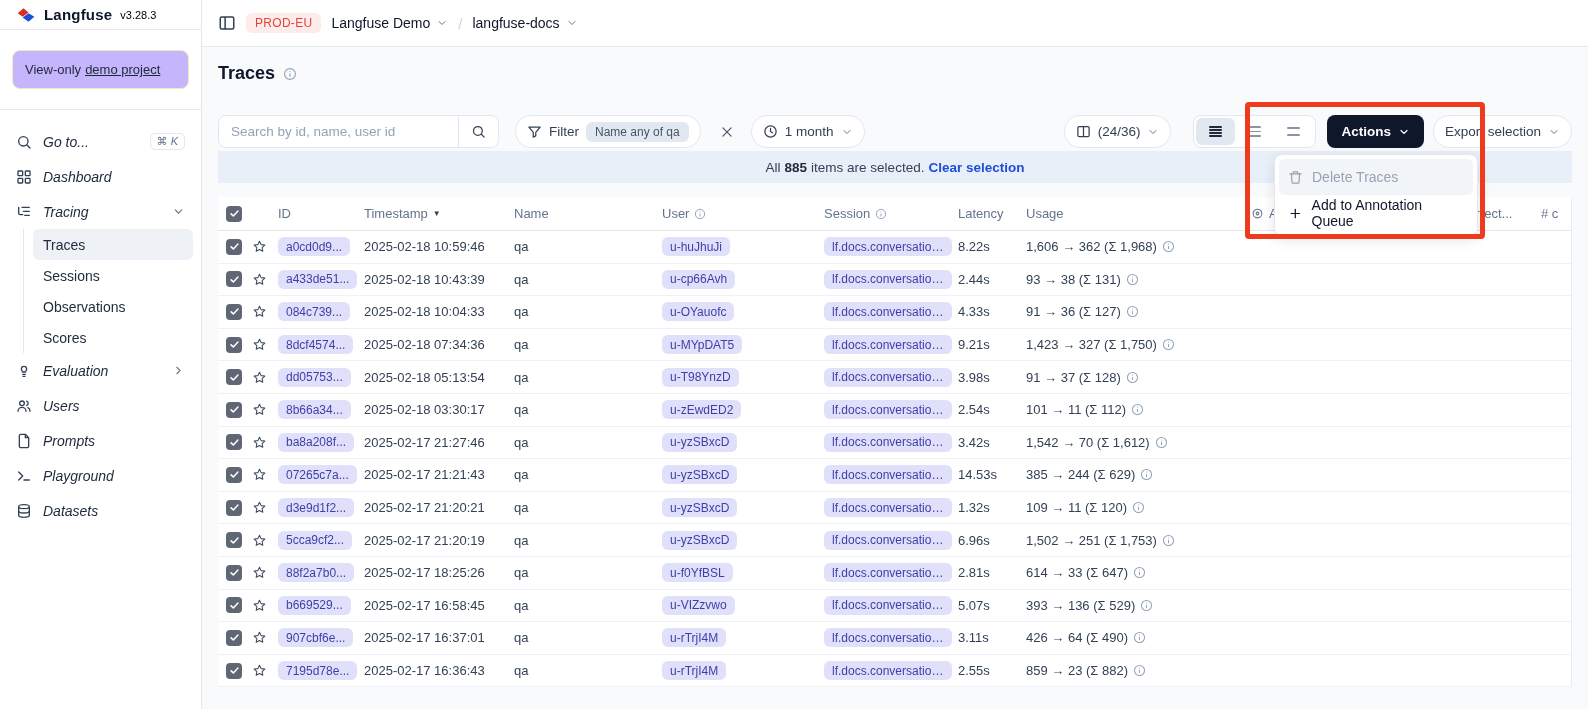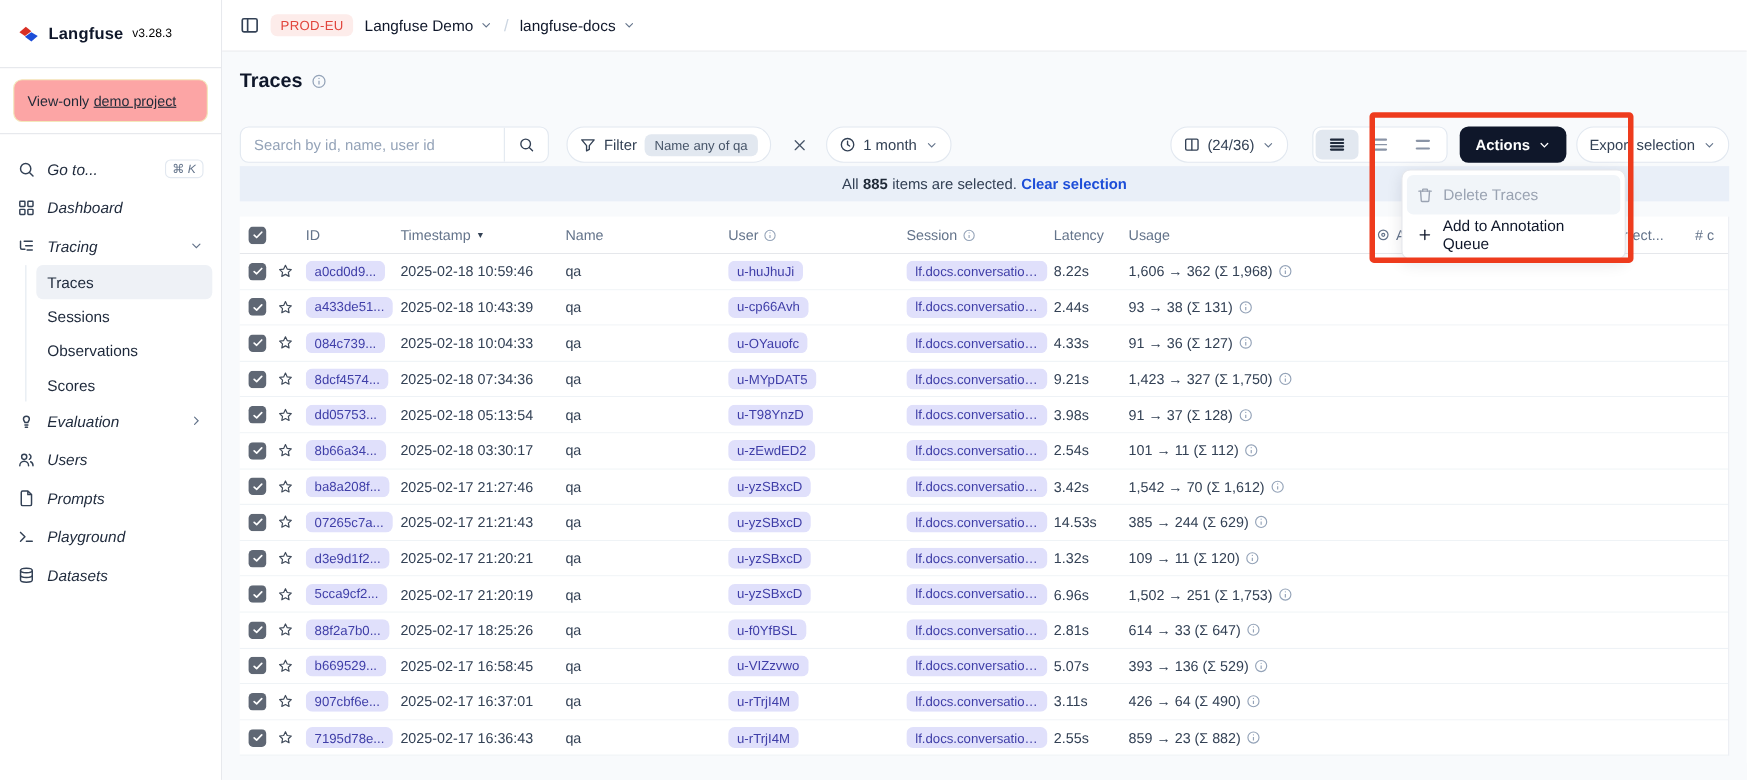--- a/index.html
+++ b/index.html
@@ -2,24 +2,24 @@
 <html><head>
 <meta charset="utf-8">
 <style>
   * { box-sizing: border-box; margin: 0; padding: 0; }
   html,body { width:1588px; height:709px; overflow:hidden; background:#fff;
     font-family:"Liberation Sans","DejaVu Sans",sans-serif; color:#1e293b; }
   .app { position:relative; width:1588px; height:709px; display:flex; }
 
   
   .sidebar { width:202px; min-width:202px; height:100%; background:#fff; border-right:1px solid #e5e7eb; }
-  .logo-row { height:62px; display:flex; align-items:center; gap:8px; padding:0 16px; border-bottom:1px solid #e5e7eb; }
+  .logo-row { height:30px; display:flex; align-items:center; gap:8px; padding:0 16px; border-bottom:1px solid #e5e7eb; }
   .logo-name { font-size:15px; font-weight:700; color:#0f172a; letter-spacing:.2px; }
   .logo-ver { font-size:11px; color:#000000; }
-  .viewonly { margin:10px 12px; background:#fca5a5; border:1px solid #f3e8bb; border-radius:8px;
+  .viewonly { margin:20px 12px; background:#c4b5fd; border:1px solid #f3e8bb; border-radius:8px;
     padding:11px 12px; font-size:13px; color:#1f2937; display:flex; gap:4px; flex-wrap:wrap; }
   .viewonly a { color:#1f2937; text-decoration:underline; cursor:pointer; }
   .sidebar-divider { border-bottom:1px solid #e5e7eb; }
   nav { padding:14px 8px 0 8px; }
   .nav-item { height:35px; display:flex; align-items:center; gap:11px; padding:0 8px; border-radius:6px;
     font-size:14px; color:#1e293b; cursor:pointer;font-style:italic; }
   .nav-item .ic { color:#334155; }
   .nav-item .spacer { flex:1; }
   .kbd { font-size:11px; color:#64748b; border:1px solid #e2e8f0; border-radius:5px; padding:1px 6px; background:#fff; }
   .chev { color:#64748b; }

